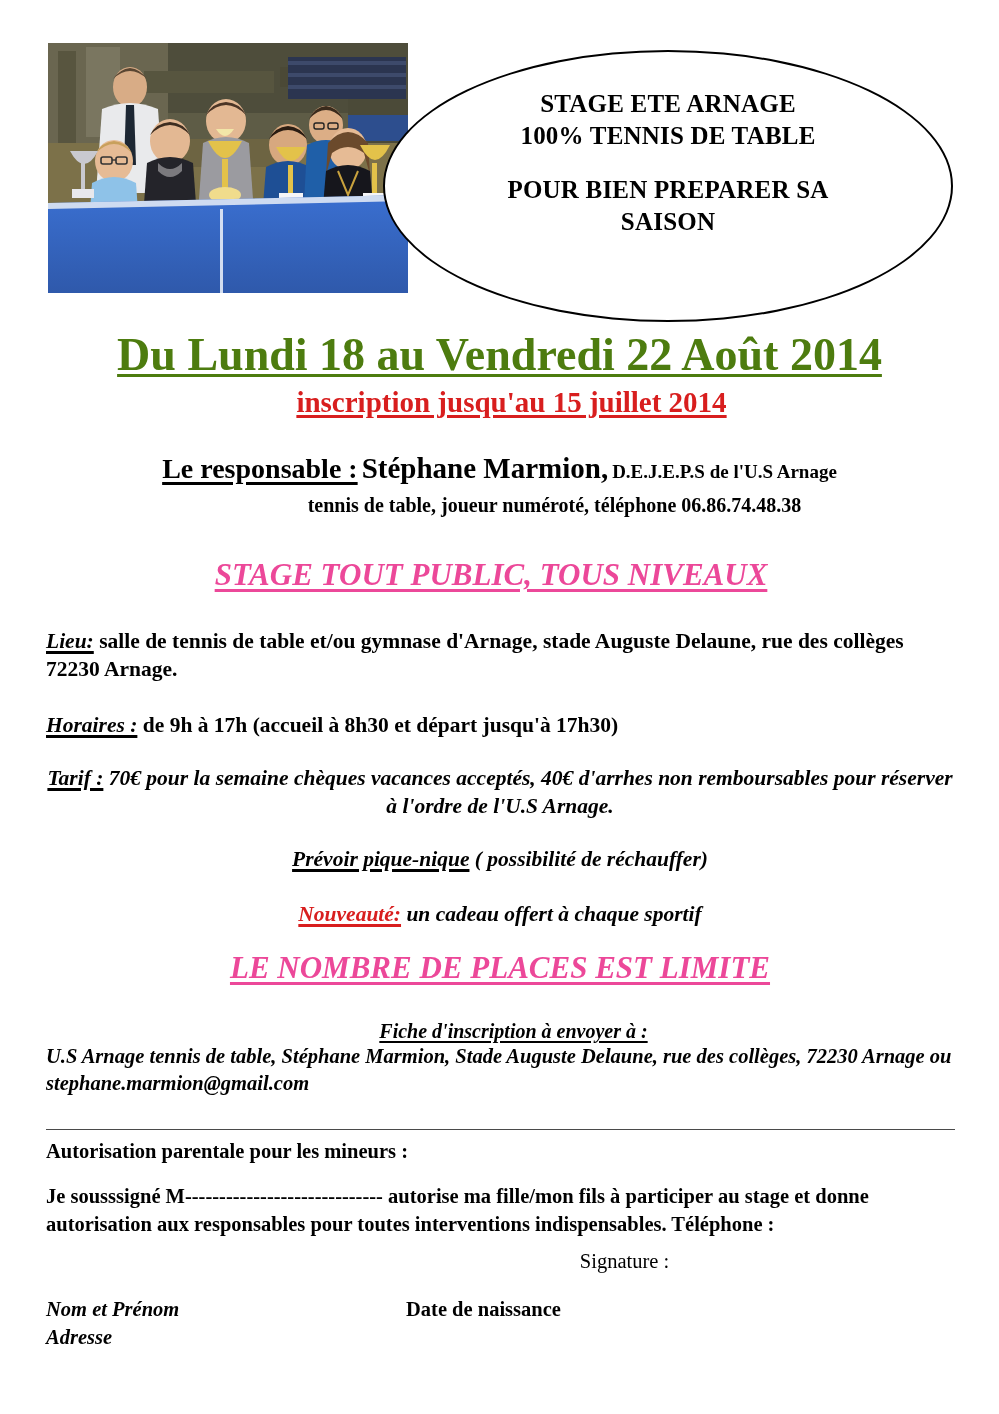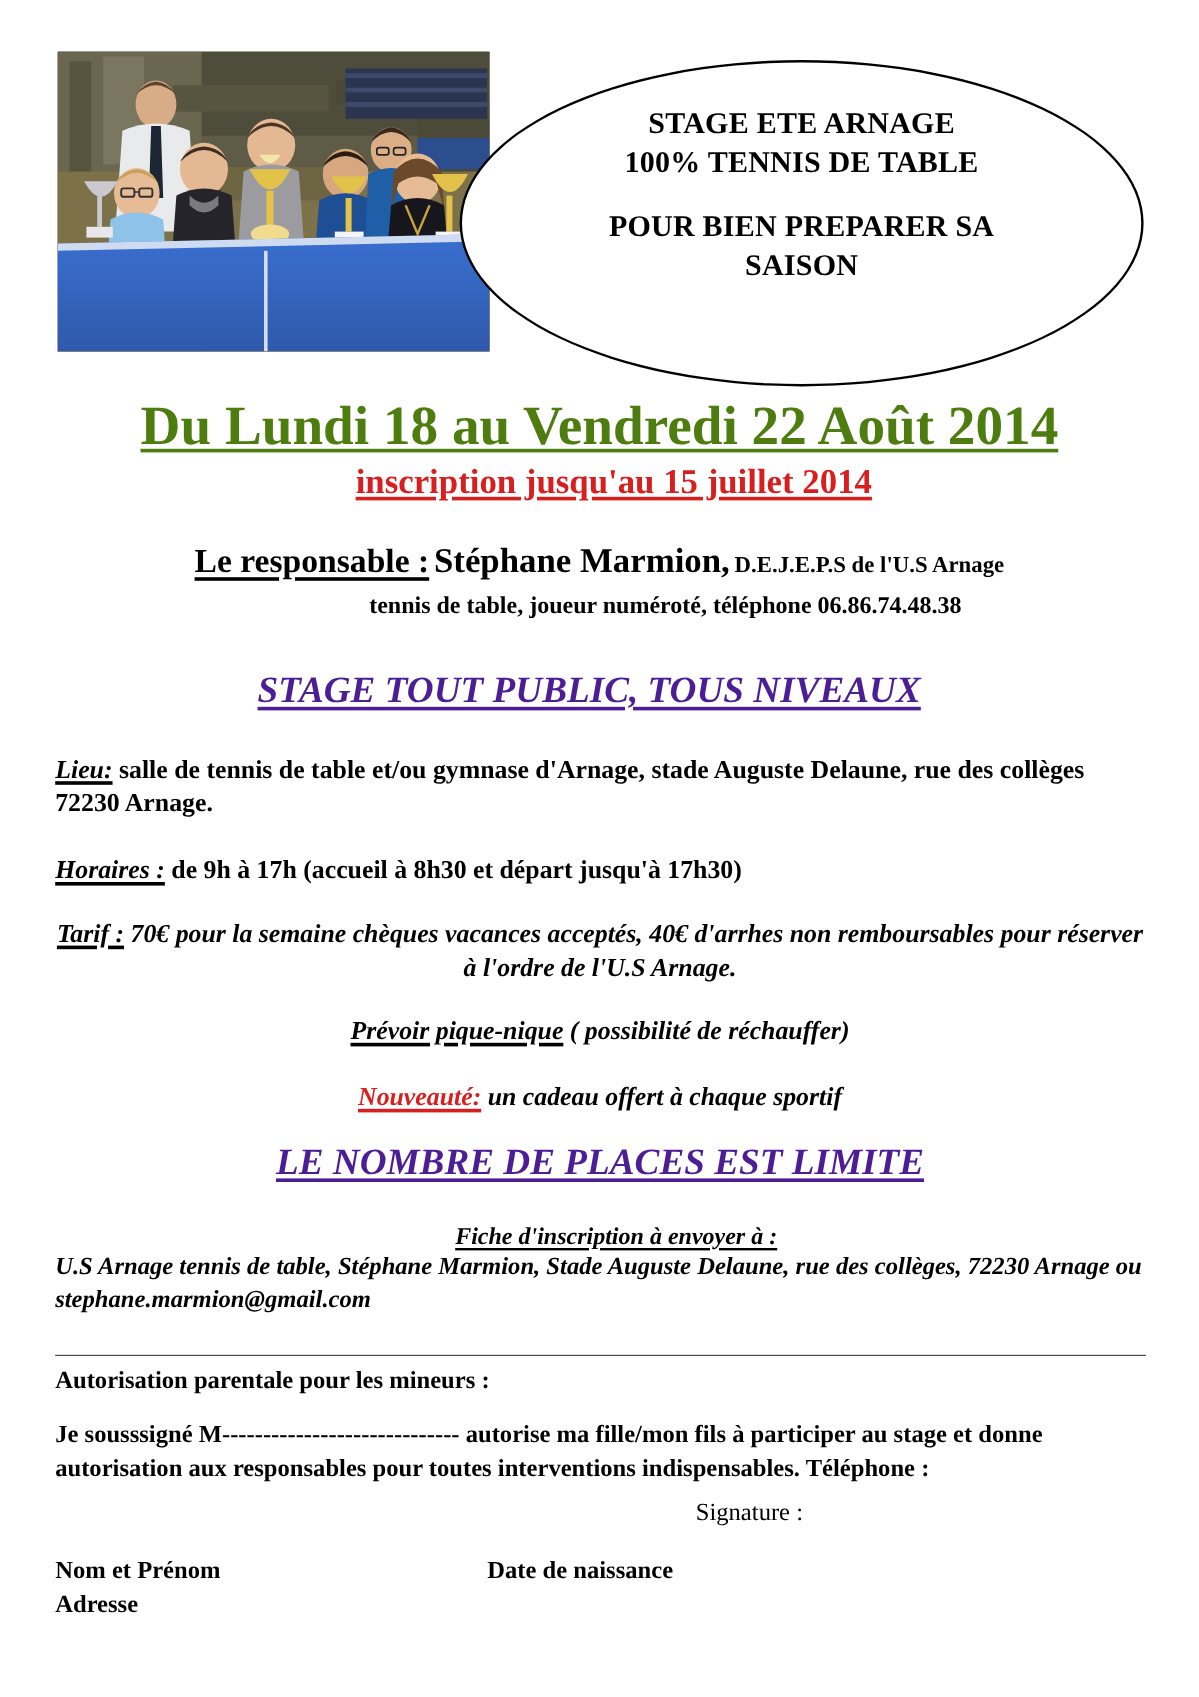--- a/index.html
+++ b/index.html
@@ -121,21 +121,21 @@
     font-size: 20px;
     padding-left: 110px;
     box-sizing: border-box;
   }
 
   
   .blue-head {
     position: absolute;
     left: 0; right: 17px;
     text-align: center;
-    color: #4c1d95;
+    color: #ec4899;
     font-weight: bold;
     font-style: italic;
     font-size: 31px;
   }
   .blue-head span {
     text-decoration: underline;
     text-underline-offset: 4px;
     text-decoration-thickness: 3px;
   }
   .blue-1 { top: 557px; }
@@ -231,21 +231,21 @@
   .auth-fields {
     position: absolute;
     left: 46px;
     top: 1296px;
     width: 908px;
     font-weight: bold;
     font-size: 20.5px;
     line-height: 1.35;
   }
   .auth-fields .row { display: flex; }
-  .auth-fields .col-a { width: 360px; }
+  .auth-fields .col-a { width: 360px; font-style: italic; }
 </style>
 </head>
 <body>
 
 <div class="header-band">
 
   <div class="photo">
     <svg width="360" height="250" viewBox="0 0 360 250" xmlns="http://www.w3.org/2000/svg">
       <defs>
         <linearGradient id="tblg" x1="0" y1="0" x2="0" y2="1">

